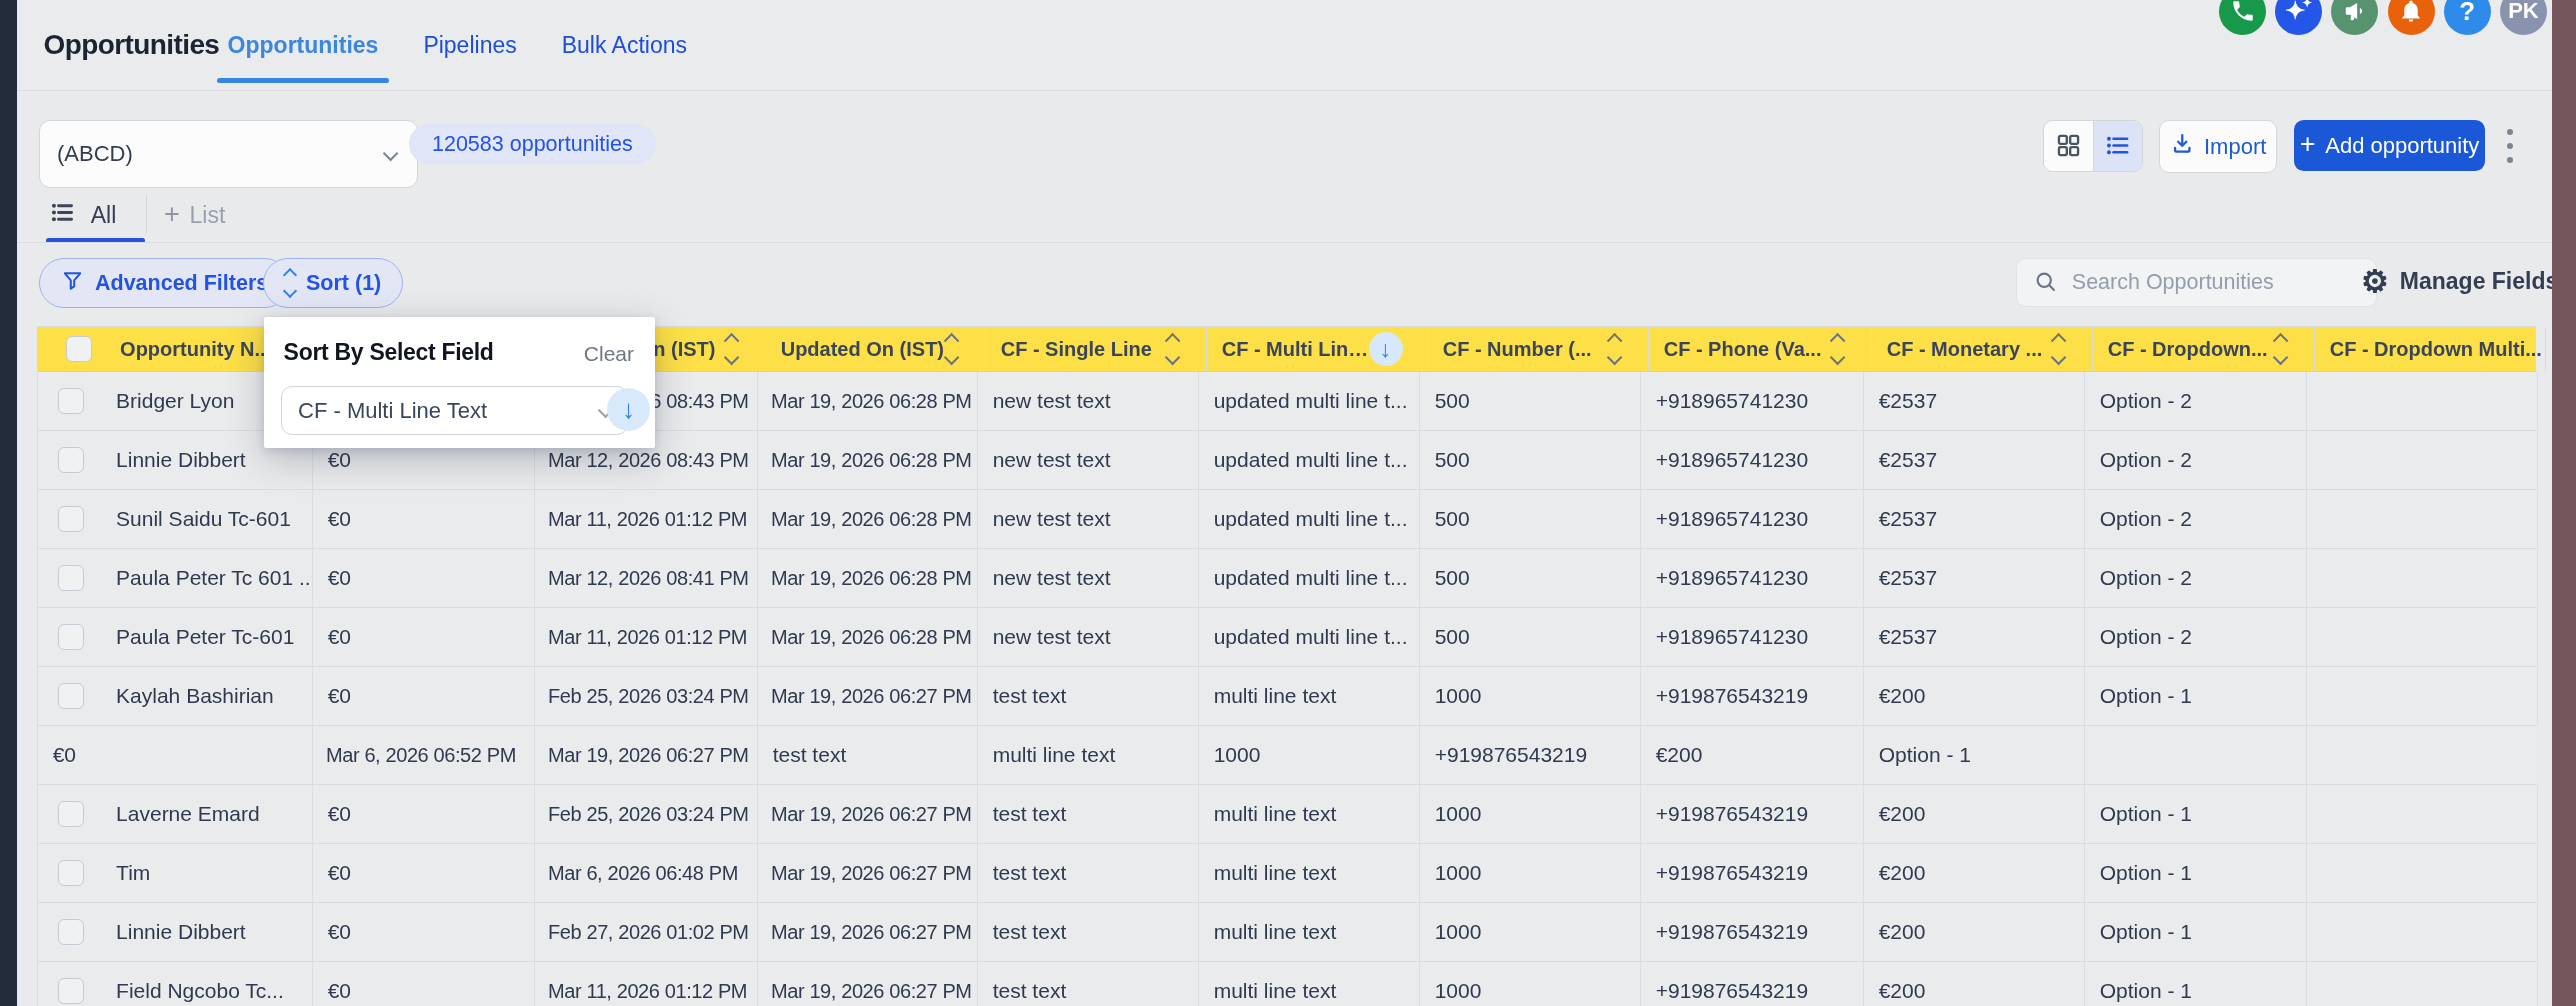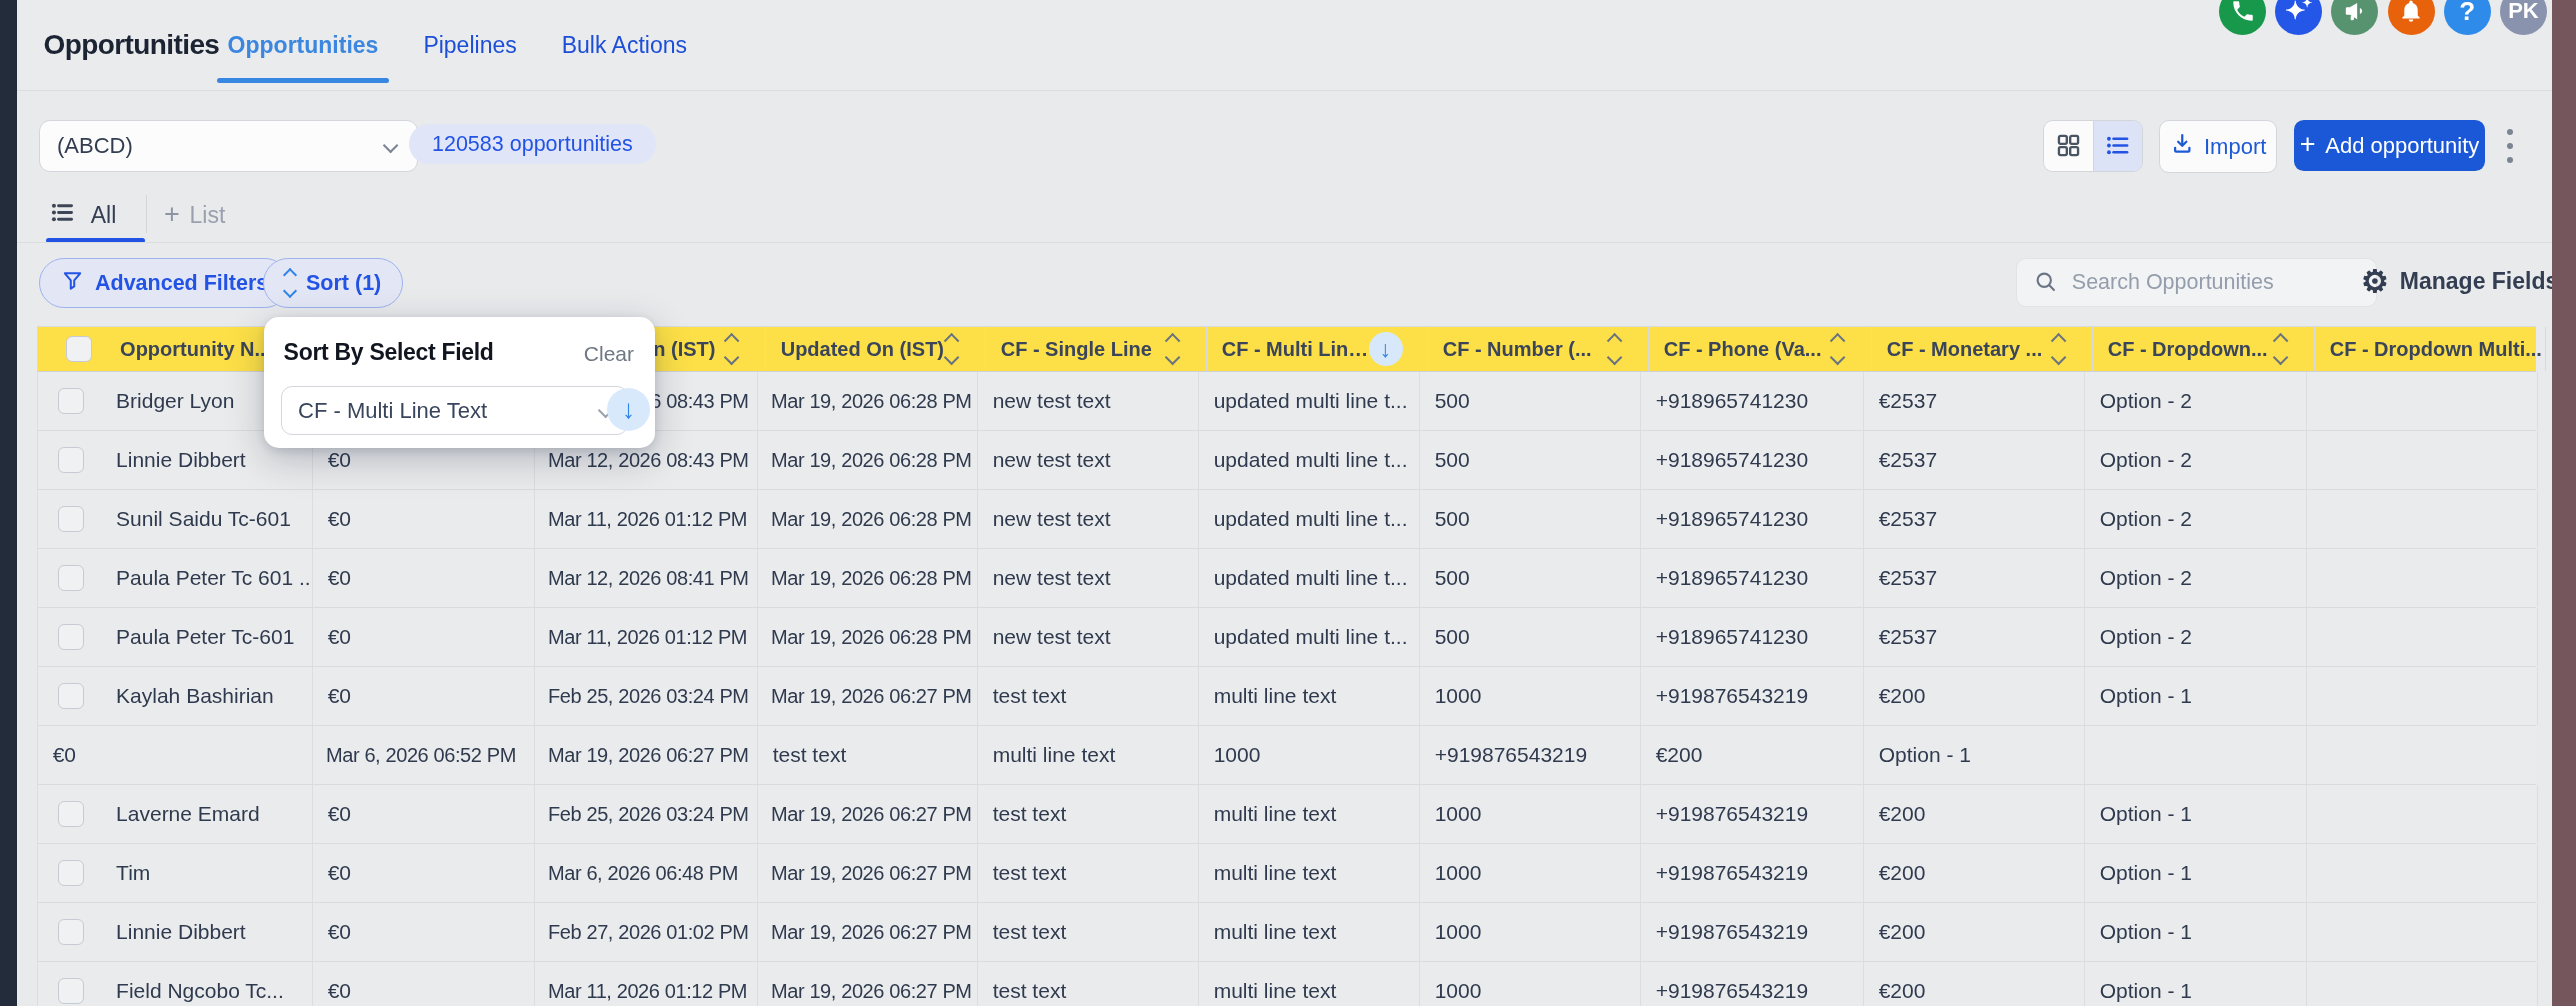--- a/index.html
+++ b/index.html
@@ -24,21 +24,21 @@
   .top-icons{position:absolute;left:2219px;top:-12.3px;display:flex;gap:9.2px;z-index:85;}
   .circle{width:47px;height:47px;border-radius:50%;display:flex;align-items:center;justify-content:center;
           color:#fff;font-size:22px;font-weight:600;}
   .circle svg{width:26px;height:26px;}
   .sparkle-main{font-size:24.5px;line-height:1;}
   .qmark{font-size:26px;font-weight:700;}
 
   
   .pipeline-select{position:absolute;left:39px;top:120px;width:343px;height:50px;background:#fcfcfd;
         border:1.2px solid #d3d6db;border-radius:11px;display:flex;align-items:center;
-        padding:0 17px;font-size:22px;color:#323d4f;}
+        padding:8px 17px;font-size:22px;color:#323d4f;}
   .pipeline-select .chev{margin-left:auto;}
   .count-badge{position:absolute;left:409px;top:124px;height:40px;padding:0 23px;background:#e1e5f8;
         border-radius:612px;display:flex;align-items:center;font-size:21.5px;font-weight:500;color:#2253e4;}
   .view-toggle{position:absolute;left:2043px;top:120px;width:98px;height:50px;border:1.2px solid #d2d5da;
         border-radius:9.8px;display:flex;overflow:hidden;}
   .seg{flex:1;display:flex;align-items:center;justify-content:center;background:#fbfbfc;}
   .seg.selected{background:#dde3f7;}
   .seg + .seg{border-left:1.2px solid #d2d5da;}
   .btn{position:absolute;height:51px;border-radius:9.8px;display:flex;align-items:center;justify-content:center;
        gap:9.8px;font-size:22px;font-weight:500;cursor:pointer;}
@@ -90,21 +90,21 @@
   .active-sort{margin-left:auto;margin-right:24.5px;width:34px;height:34px;border-radius:50%;background:#d7e8fb;
       display:flex;align-items:center;justify-content:center;font-size:23px;color:#2f84e8;flex:none;}
   .trow{height:58px;background:#eaebec;border-bottom:1.2px solid #d9dbde;border-left:1.2px solid #dcdde0;cursor:pointer;}
   .td{display:flex;align-items:center;padding-left:14.7px;font-size:21px;color:#2f3a4e;
       border-right:1.2px solid #dcdde0;overflow:hidden;white-space:nowrap;}
   .td.date{font-size:20px;letter-spacing:-0.4px;padding-left:13px;}
   .name-cell{padding-left:19.6px;gap:32px;}
   .checkbox{width:24.5px;height:24.5px;border-radius:6.1px;border:1.5px solid #c6cbd3;background:#f0f1f3;flex:none;cursor:pointer;}
 
   
-  .sort-popup{position:absolute;left:264px;top:317px;width:391px;height:131px;background:#ffffff;border-radius:15px;
+  .sort-popup{position:absolute;left:264px;top:317px;width:391px;height:131px;background:#ffffff;border-radius:2px;
       box-shadow:0 11px 37px rgba(20,30,60,.25), 0 2.5px 8.6px rgba(20,30,60,.12);z-index:60;}
   .sp-title{position:absolute;left:19.6px;top:22px;font-size:23px;font-weight:700;color:#10151f;letter-spacing:-0.3px;}
   .sp-clear{position:absolute;right:21px;top:24.5px;font-size:21px;color:#6f7783;cursor:pointer;}
   .sp-select{position:absolute;left:17px;top:69px;width:313px;height:47px;border:1.2px solid #d2d6dc;border-radius:11px;
       background:#fff;display:flex;align-items:center;padding:0 16px;font-size:22px;color:#39455c;cursor:pointer;}
   .sp-select .chev{margin-left:auto;border-color:#9aa2ad;}
   .sp-dir-btn{position:absolute;left:343px;top:71px;width:43px;height:43px;border-radius:50%;background:#d9e9fc;
       display:flex;align-items:center;justify-content:center;font-size:26px;color:#2f84e8;cursor:pointer;}
 </style>
 </head>

